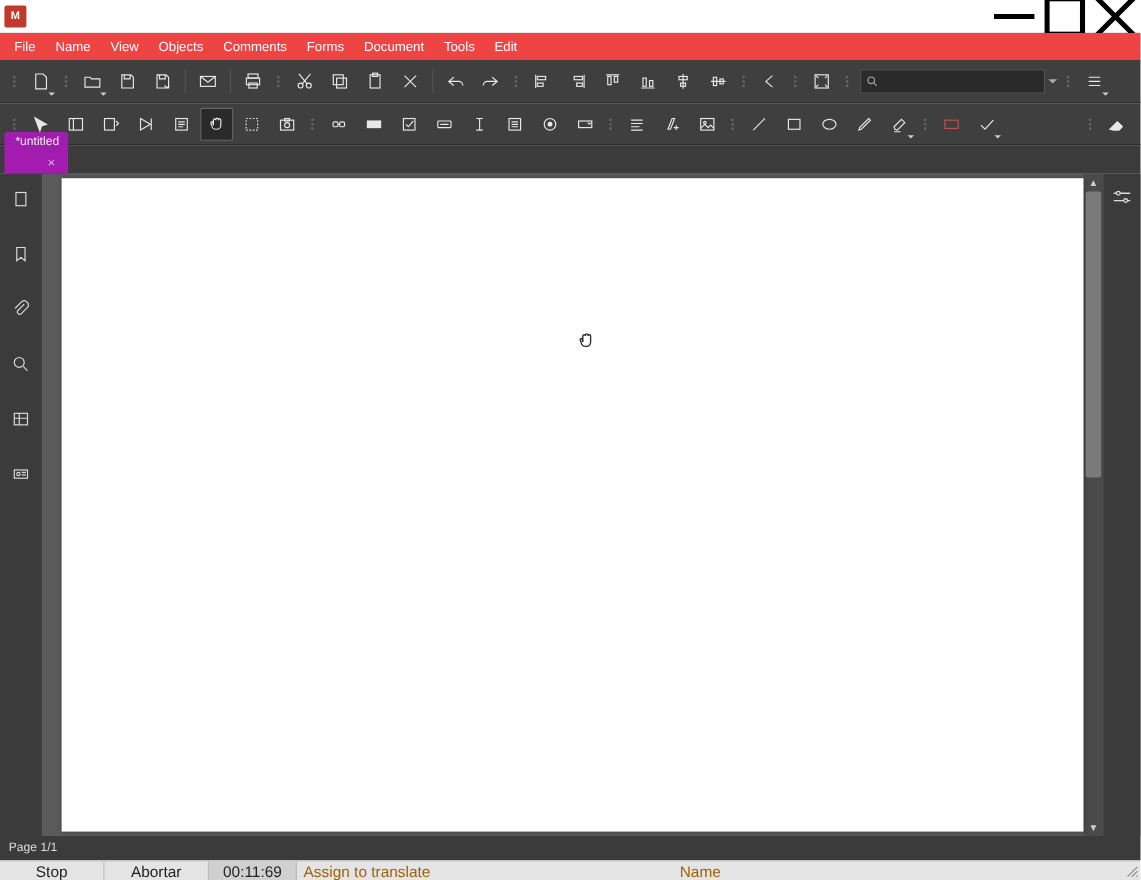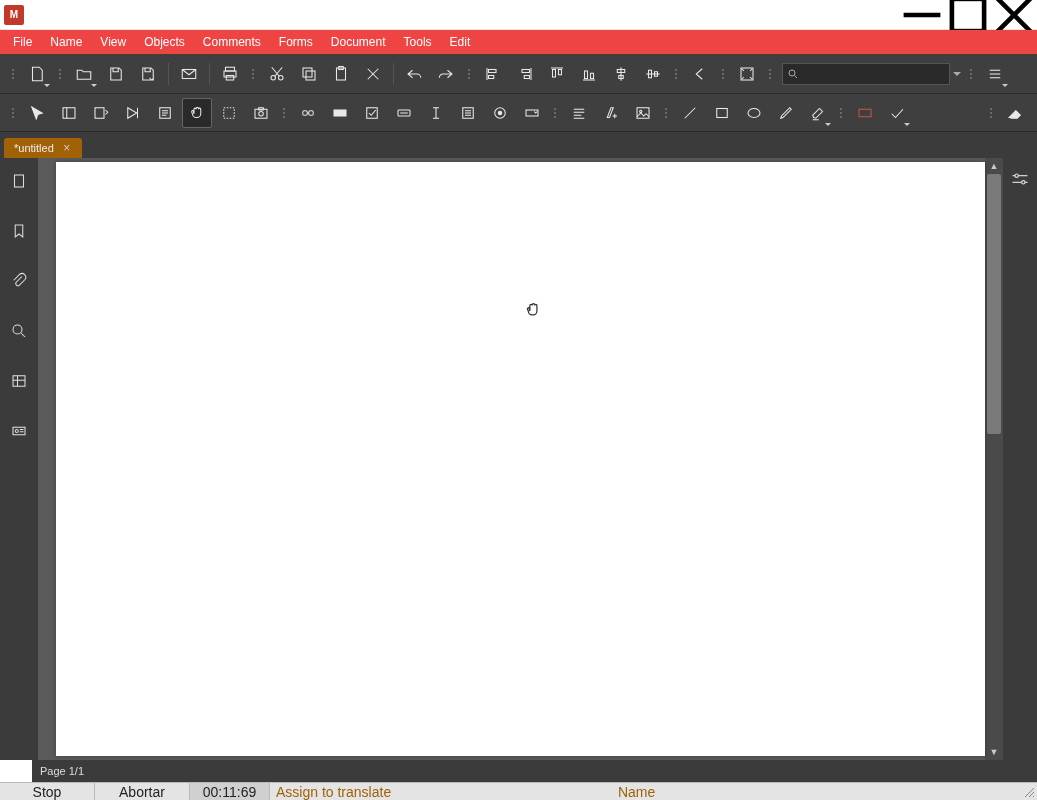--- a/index.html
+++ b/index.html
@@ -24,39 +24,39 @@
   .tbtn .dd { position:absolute; bottom:2px; right:2px; width:0;height:0;border-left:3px solid transparent;border-right:3px solid transparent;border-top:3px solid #ccc;}
   .tbtn.red svg { stroke:#c94f4f; }
   .sep { width:1px; height:22px; background:#555; margin:0 4px; }
   .searchbox { flex:0 0 150px; height:22px; background:#2a2a2a; border:1px solid #555; display:flex; align-items:center; padding:0 4px; margin-left:4px;}
   .searchbox svg{width:12px;height:12px;stroke:#aaa;fill:none;stroke-width:2;}
   .searchbox input{ flex:1; background:transparent; border:none; color:#fff; font-size:11px; outline:none; margin-left:4px;}
   .searchdd { width:14px; display:flex; align-items:center; justify-content:center;}
   .searchdd .tri{width:0;height:0;border-left:4px solid transparent;border-right:4px solid transparent;border-top:4px solid #aaa;}
   
   .tabstrip { height:26px; background:#3b3b3b; display:flex; align-items:flex-end; padding-left:4px; }
-  .tab { background:#a16207; color:#eee; font-size:11px; padding:3px 8px 3px 10px; display:flex; align-items:center; gap:6px; border-top-left-radius:3px; border-top-right-radius:3px;}
+  .tab { background:#a21caf; color:#eee; font-size:11px; padding:3px 8px 3px 10px; display:flex; align-items:flex-end; gap:6px; border-top-left-radius:3px; border-top-right-radius:3px;flex-direction:column;}
   .tab .closex { color:#ccc; font-size:12px; width:14px; text-align:center;}
   
   .workspace { flex:1; display:flex; background:#3f3f3f; overflow:hidden; }
   .leftpanel { width:38px; background:#3b3b3b; display:flex; flex-direction:column; align-items:center; padding-top:10px; gap:24px;}
   .leftpanel .lp { width:26px; height:26px; display:flex; align-items:center; justify-content:center; color:#ddd;}
   .leftpanel .lp svg{width:18px;height:18px;stroke:#ddd;fill:none;stroke-width:1.4;}
   .docarea { flex:1; background:#5a5a5a; position:relative; display:flex; }
   .page { background:#fff; margin:4px 0 4px 18px; flex:1; position:relative; box-shadow:0 0 4px rgba(0,0,0,.3);}
   .cursor { position:absolute; left:467px; top:138px; }
   .cursor svg{width:20px;height:22px;stroke:#333;fill:none;stroke-width:1.6;}
   .vscroll { width:18px; background:#4a4a4a; display:flex; flex-direction:column; }
   .vscroll .arrow{height:16px;display:flex;align-items:center;justify-content:center;color:#ccc;font-size:9px;}
   .vscroll .track{flex:1;position:relative;}
   .vscroll .thumb{position:absolute;left:2px;right:2px;top:0;height:260px;background:#7a7a7a;border-radius:2px;}
   .rightpanel { width:34px; background:#3b3b3b; display:flex; flex-direction:column; align-items:center; padding-top:14px;}
   .rightpanel .rp svg{width:20px;height:14px;stroke:#ddd;fill:none;stroke-width:1.4;}
   
-  .statusbar { height:22px; background:#3b3b3b; color:#ddd; font-size:11px; display:flex; align-items:center; padding:0 8px;margin-left:32px;}
+  .statusbar { height:22px; background:#3b3b3b; color:#ddd; font-size:11px; display:flex; align-items:center; padding:0 8px;}
   
   .bottombar { height:18px; background:#e4e4e4; display:flex; align-items:stretch; border-top:1px solid #bbb;}
   .bottombar .bbtn { width:95px; display:flex; align-items:center; justify-content:center; font-size:14px; color:#222; border-right:1px solid #bbb;}
   .bottombar .bbtn.timer{ width:80px; background:#d0d0d0;}
   .bottombar .bfield { flex:1; display:flex; align-items:center; padding-left:6px; color:#a16207; font-size:14px;}
   .bottombar .bfield.name{ flex:1.2; }
   .bottombar .resize{ width:16px; display:flex; align-items:flex-end; justify-content:flex-end; padding:2px;}
   .flexfill{flex:1;}
 </style>
 </head>

